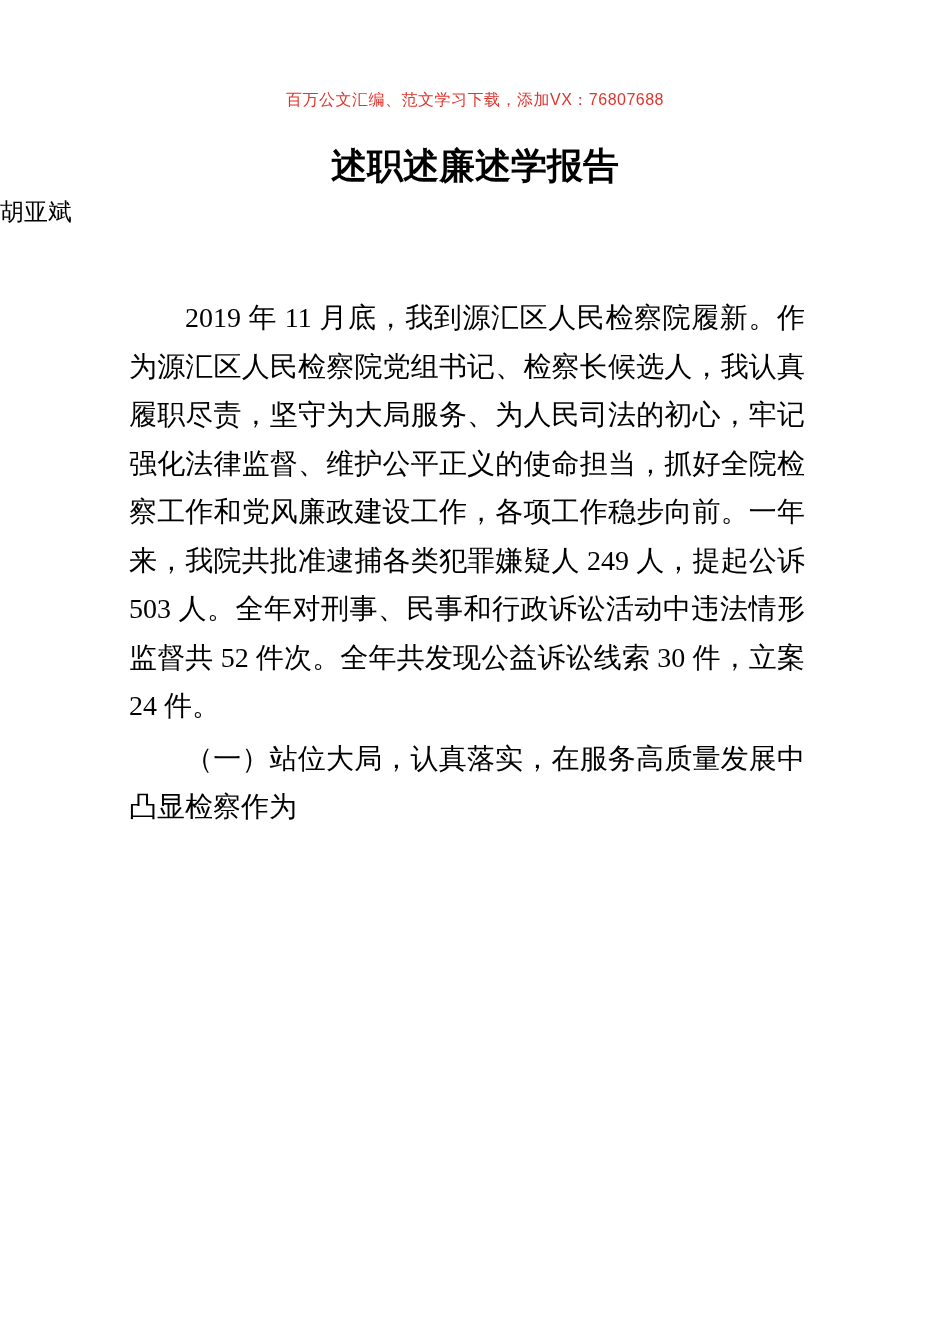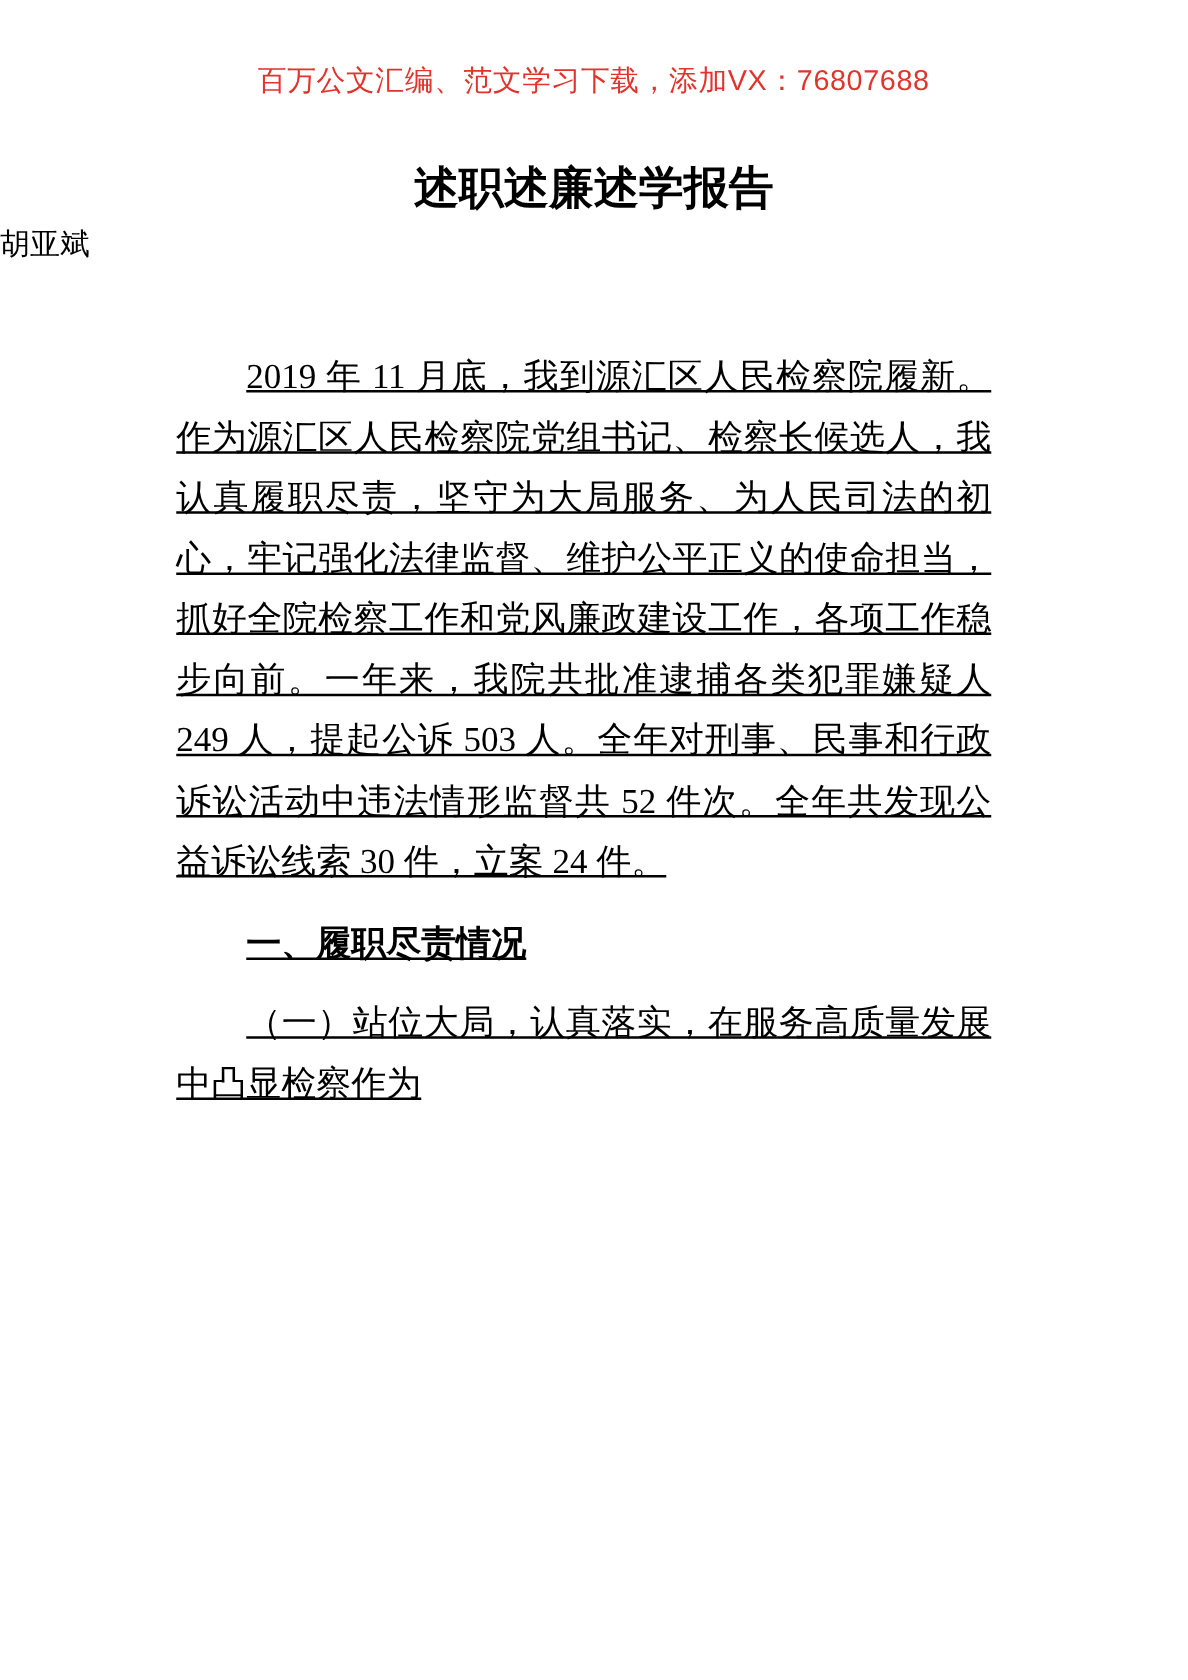--- a/index.html
+++ b/index.html
@@ -8,30 +8,30 @@
     background: #ffffff;
   }
   .page {
     position: relative;
     width: 950px;
     height: 1344px;
     background: #ffffff;
     overflow: hidden;
   }
   .notice {
-    padding-top: 48px;
+    padding-top: 84px;
     text-align: center;
     font-family: "Liberation Sans", "DejaVu Sans", sans-serif;
-    font-size: 23px;
+    font-size: 16px;
     line-height: 32px;
     letter-spacing: 0.5px;
     color: #e0342c;
   }
   .title {
-    margin: 48px 0 0 0;
+    margin: 28px 0 0 0;
     text-align: center;
     font-family: "Liberation Sans", "DejaVu Sans", sans-serif;
     font-size: 36px;
     line-height: 44px;
     font-weight: bold;
     color: #000000;
   }
   .author {
     margin-top: 6px;
     text-align: left;
@@ -43,35 +43,33 @@
   .content {
     margin: 64px auto 0 125px;
     width: 684px;
     font-family: "Liberation Serif", "DejaVu Serif", serif;
     font-size: 28px;
     line-height: 48.5px;
     color: #000000;
     text-align: justify;
   }
   .content p {
-    margin: 16px;
+    margin: 4px;
     padding: 0;
     text-indent: 2em;
-    text-decoration: underline;
   }
   .content p.heading {
     font-family: "Liberation Sans", "DejaVu Sans", sans-serif;
     font-weight: bold;
   }
 </style>
 </head>
 <body>
 
 <div class="page">
   <div class="notice" style="color: rgb(224, 52, 44);">百万公文汇编、范文学习下载，添加VX：76807688</div>
   <h1 class="title">述职述廉述学报告</h1>
   <div class="author">胡亚斌</div>
   <div class="content">
       <p class="para body">2019 年 11 月底，我到源汇区人民检察院履新。作为源汇区人民检察院党组书记、检察长候选人，我认真履职尽责，坚守为大局服务、为人民司法的初心，牢记强化法律监督、维护公平正义的使命担当，抓好全院检察工作和党风廉政建设工作，各项工作稳步向前。一年来，我院共批准逮捕各类犯罪嫌疑人 249 人，提起公诉 503 人。全年对刑事、民事和行政诉讼活动中违法情形监督共 52 件次。全年共发现公益诉讼线索 30 件，立案 24 件。</p>
-      <p class="para heading">一、履职尽责情况</p>
       <p class="para subheading">（一）站位大局，认真落实，在服务高质量发展中凸显检察作为</p>
     </div>
 </div>
 
 </body></html>

